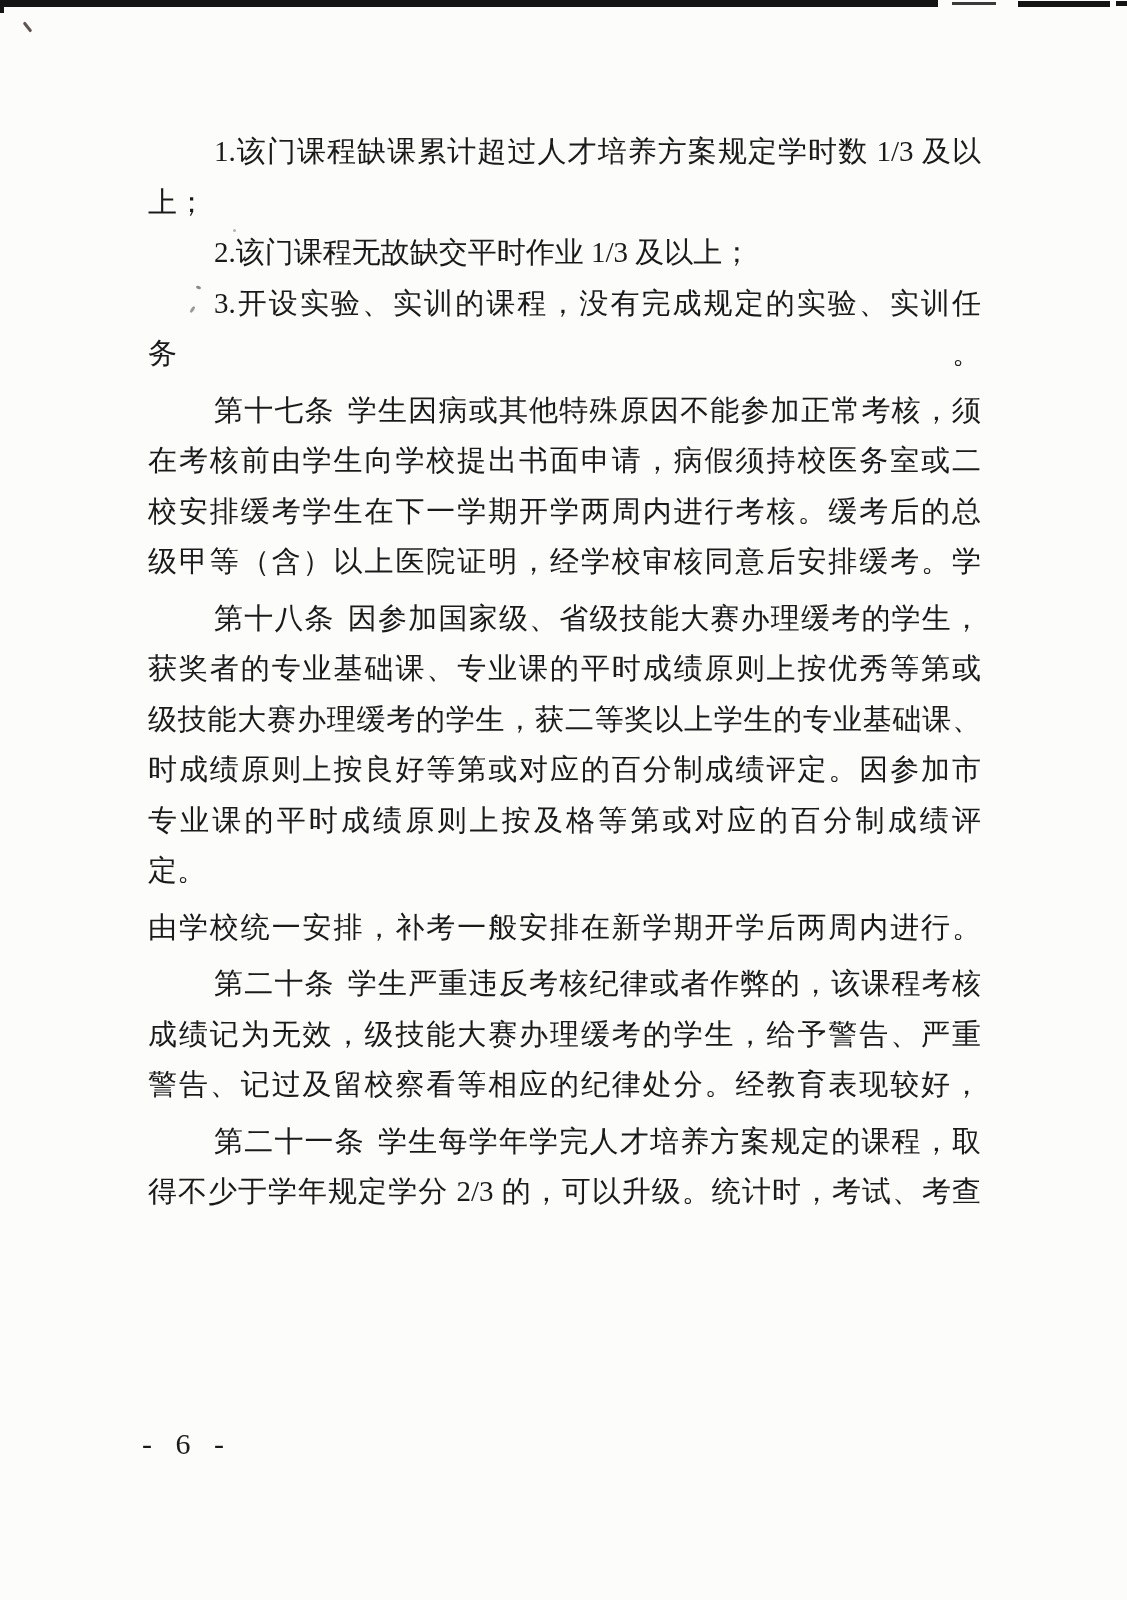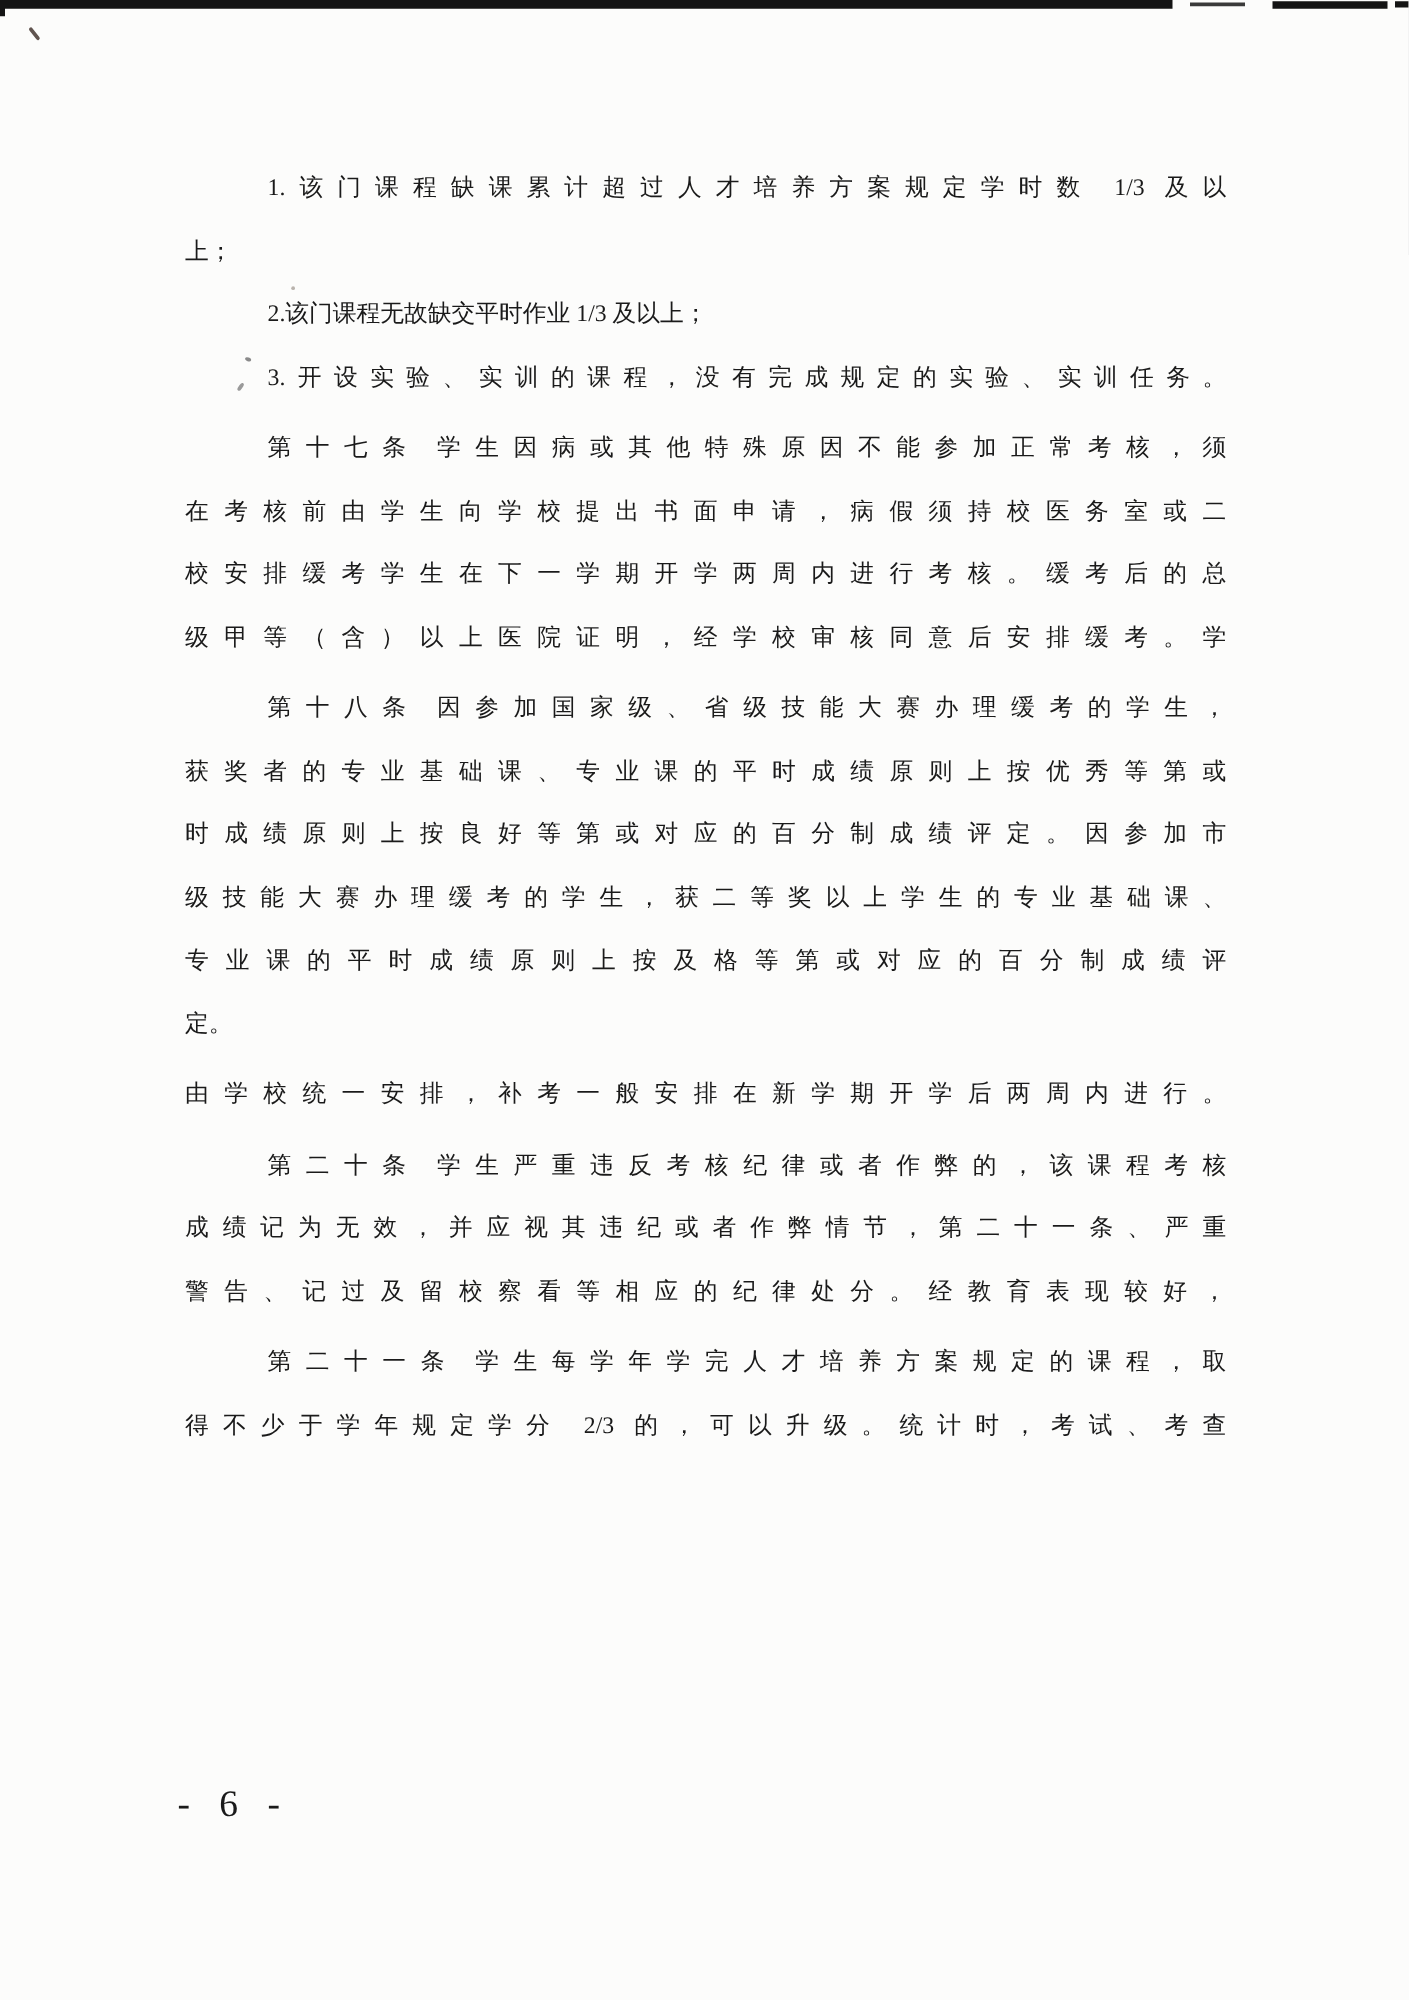--- a/index.html
+++ b/index.html
@@ -30,21 +30,21 @@
   .speck { position: absolute; border-radius: 50%; }
   .speck.s1 { left: 233px; top: 229px; width: 3px; height: 3px; background: #b9b3ad; }
   .speck.s2 { left: 196px; top: 286px; width: 5px; height: 3px; background: #8a8a8a; transform: rotate(20deg); }
   .speck.s3 { left: 191px; top: 306px; width: 3px; height: 7px; background: #9a9a9a; border-radius: 40%; transform: rotate(35deg); }
 
   
   .content {
     position: absolute;
     left: 148px; top: 126px;
     width: 833px;
-    font-size: 19px;
+    font-size: 29px;
   }
   .para { margin: 0; }
   .para.spaced { margin-top: 6px; }
   .ln {
     line-height: 50.5px;
     text-align: justify;
     text-align-last: justify;
   }
   .ln.first { text-indent: 66px; }
   .ln.end { text-align-last: left; }
@@ -87,31 +87,31 @@
       </div>
       <div class="para spaced">
         <div class="ln first"><span class="art">第十七条</span>学生因病或其他特殊原因不能参加正常考核，须</div>
         <div class="ln">在考核前由学生向学校提出书面申请，病假须持校医务室或二</div>
         <div class="ln">校安排缓考学生在下一学期开学两周内进行考核。缓考后的总</div>
         <div class="ln">级甲等（含）以上医院证明，经学校审核同意后安排缓考。学</div>
       </div>
       <div class="para spaced">
         <div class="ln first"><span class="art">第十八条</span>因参加国家级、省级技能大赛办理缓考的学生，</div>
         <div class="ln">获奖者的专业基础课、专业课的平时成绩原则上按优秀等第或</div>
+        <div class="ln">级技能大赛办理缓考的学生，获二等奖以上学生的专业基础课、</div>
         <div class="ln">时成绩原则上按良好等第或对应的百分制成绩评定。因参加市</div>
-        <div class="ln">级技能大赛办理缓考的学生，获二等奖以上学生的专业基础课、</div>
         <div class="ln">专业课的平时成绩原则上按及格等第或对应的百分制成绩评</div>
         <div class="ln end">定。</div>
       </div>
       <div class="para spaced">
         <div class="ln">由学校统一安排，补考一般安排在新学期开学后两周内进行。</div>
       </div>
       <div class="para spaced">
         <div class="ln first"><span class="art">第二十条</span>学生严重违反考核纪律或者作弊的，该课程考核</div>
-        <div class="ln">成绩记为无效，并应视其违纪或者作弊情节，第二十一条、严重</div>
+        <div class="ln">成绩记为无效，级技能大赛办理缓考的学生，给予警告、严重</div>
         <div class="ln">警告、记过及留校察看等相应的纪律处分。经教育表现较好，</div>
       </div>
       <div class="para spaced">
         <div class="ln first"><span class="art">第二十一条</span>学生每学年学完人才培养方案规定的课程，取</div>
         <div class="ln">得不少于学年规定学分 2/3 的，可以升级。统计时，考试、考查</div>
       </div>
     </div>
 
   <div class="pageno">- 6 -</div>
 </div>

